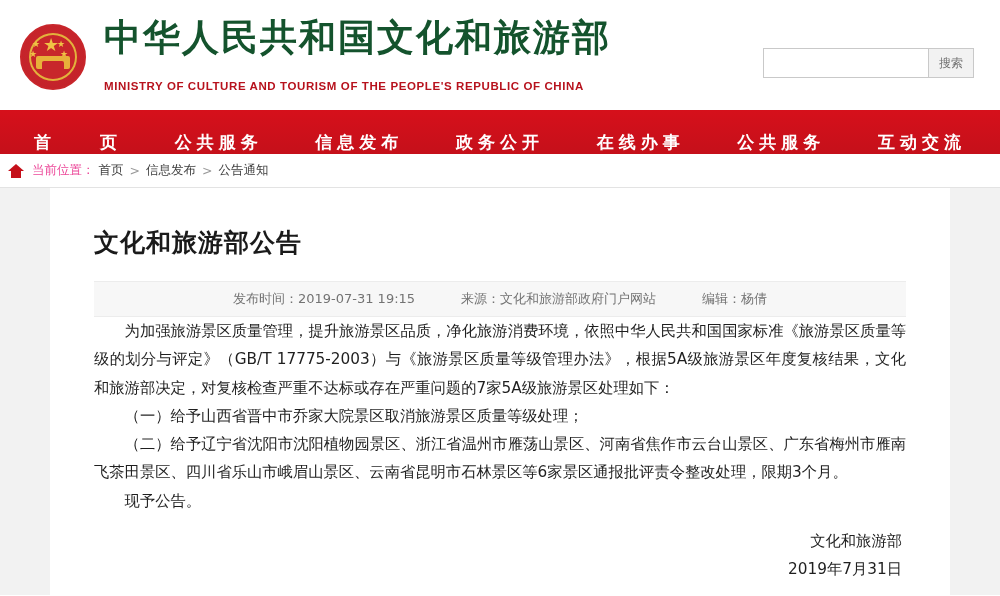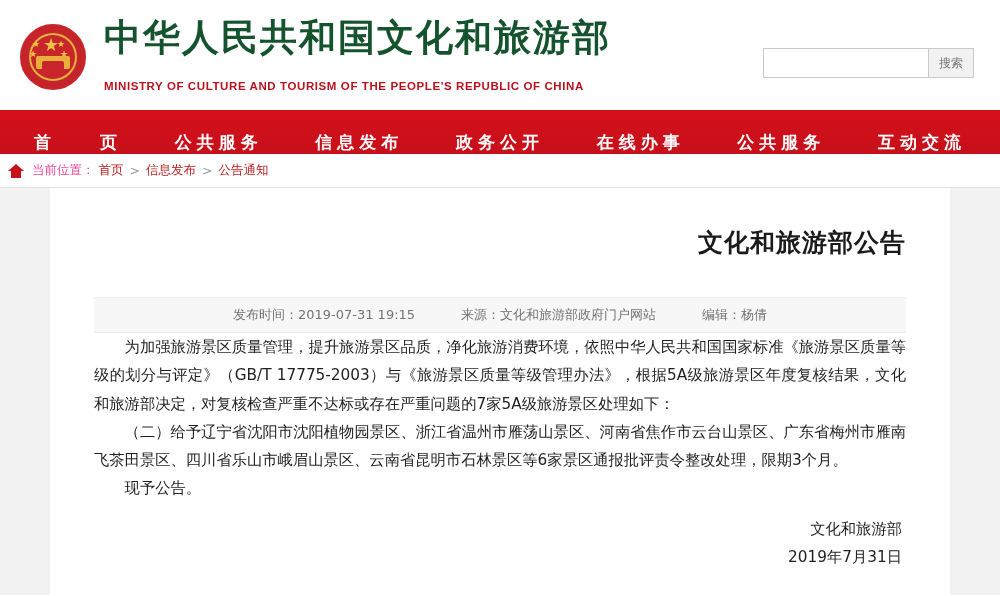--- a/index.html
+++ b/index.html
@@ -170,43 +170,43 @@
     border-left: 8px solid transparent;
     border-right: 8px solid transparent;
     border-bottom: 7px solid #c5101a;
   }
   .home-icon .body {
     position: absolute; left: 3px; top: 6px;
     width: 10px; height: 8px;
     background: #c5101a;
   }
   .crumb-label { color: #ec4899; margin-right: 4px; }
-  .crumb-link { color: #b91c1c; cursor: pointer; text-decoration: none; }
+  .crumb-link { color: #404040; cursor: pointer; text-decoration: none; }
   .crumb-sep { color: #999; margin: 0 6px; }
 
   
   .page-body {
     background: #f2f2f2;
     padding: 0;
     height: calc(596px - 110px - 44px - 35px);
   }
   .article {
     background: #ffffff;
     margin: 0 auto;
     width: 900px;
     height: 100%;
     padding: 26px 44px 0 44px;
   }
   .art-title {
-    text-align: right;
+    text-align: left;
     font-size: 25px;
     font-weight: bold;
     color: #1a1a1a;
     letter-spacing: 1px;
-    margin: 12px 0 38px 0;
+    margin: 12px 0 22px 0;
     font-family: "DejaVu Sans", "Liberation Sans", sans-serif;
   }
   .meta {
     background: #f7f7f7;
     border-top: 1px solid #ececec;
     border-bottom: 1px solid #ececec;
     height: 36px;
     display: flex;
     align-items: center;
     justify-content: center;
@@ -292,20 +292,21 @@
       <div class="art-title">文化和旅游部公告</div>
 
       <div class="meta">
         <span>发布时间：2019-07-31 19:15</span>
         <span>来源：文化和旅游部政府门户网站</span>
         <span>编辑：杨倩</span>
       </div>
 
       <div class="content">
         <p>为加强旅游景区质量管理，提升旅游景区品质，净化旅游消费环境，依照中华人民共和国国家标准《旅游景区质量等级的划分与评定》（GB/T 17775-2003）与《旅游景区质量等级管理办法》，根据5A级旅游景区年度复核结果，文化和旅游部决定，对复核检查严重不达标或存在严重问题的7家5A级旅游景区处理如下：</p>
+        <p>（一）给予山西省晋中市乔家大院景区取消旅游景区质量等级处理；</p>
         <p>（二）给予辽宁省沈阳市沈阳植物园景区、浙江省温州市雁荡山景区、河南省焦作市云台山景区、广东省梅州市雁南飞茶田景区、四川省乐山市峨眉山景区、云南省昆明市石林景区等6家景区通报批评责令整改处理，限期3个月。</p>
         <p>现予公告。</p>
       </div>
 
       <div class="sign">
         <div>文化和旅游部</div>
         <div>2019年7月31日</div>
       </div>
     </div>
   </div>

